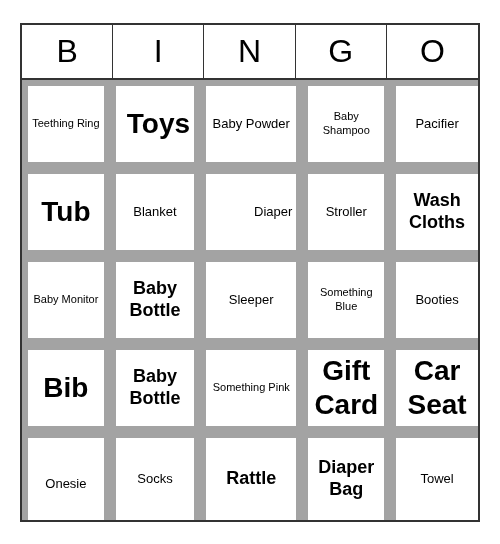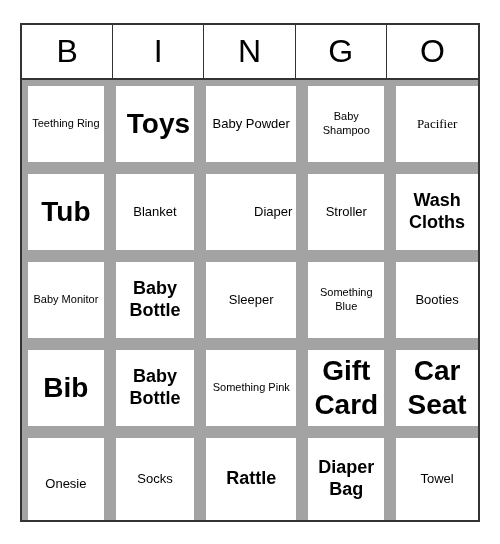--- a/index.html
+++ b/index.html
@@ -87,21 +87,21 @@
       <div class="bingo-cell">
         <span class="cell-text size-large" style="white-space: pre-wrap; margin-left: 7px;">Toys</span>
       </div>
       <div class="bingo-cell">
         <span class="cell-text size-small" style="white-space: pre-wrap;">Baby Powder</span>
       </div>
       <div class="bingo-cell">
         <span class="cell-text size-xsmall" style="white-space: pre-wrap;">Baby Shampoo</span>
       </div>
       <div class="bingo-cell">
-        <span class="cell-text size-small" style="white-space: pre-wrap; font-family: Liberation Serif, serif;">Pacifier</span>
+        <span class="cell-text size-small" style="white-space: pre-wrap;">Pacifier</span>
       </div>
       <div class="bingo-cell">
         <span class="cell-text size-large" style="white-space: pre-wrap;">Tub</span>
       </div>
       <div class="bingo-cell">
         <span class="cell-text size-small" style="white-space: pre-wrap;">Blanket</span>
       </div>
       <div class="bingo-cell">
         <span class="cell-text size-small" style="white-space: pre-wrap; margin-left: 44px;">Diaper</span>
       </div>

